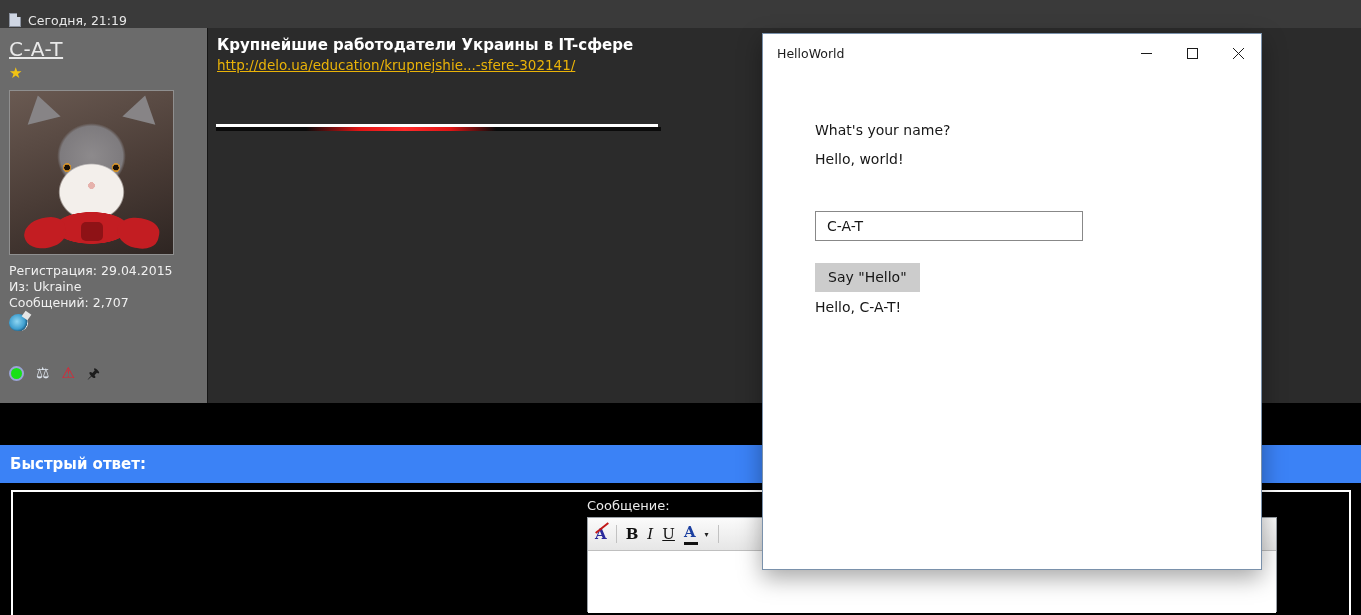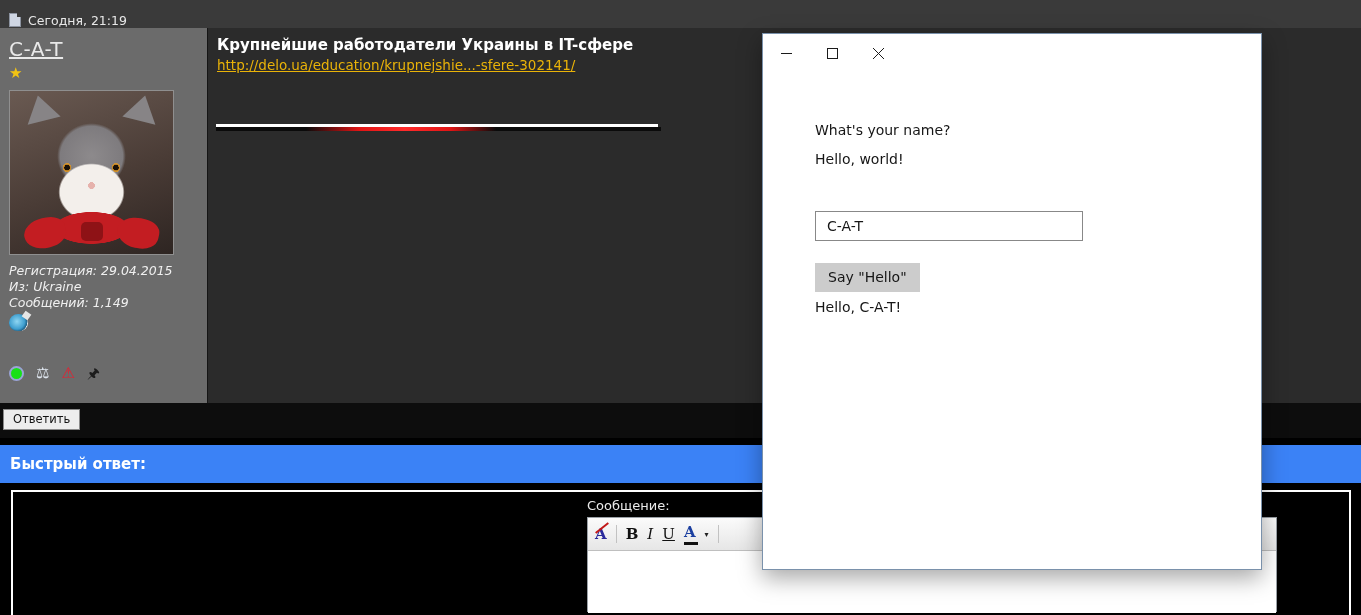--- a/index.html
+++ b/index.html
@@ -93,21 +93,21 @@
     width:22px;height:19px;background:#8e1216;border-radius:5px;
   }
   #avatar .ear-l, #avatar .ear-r{
     position:absolute; top:4px; width:0;height:0;
     border-left:17px solid transparent;border-right:17px solid transparent;
     border-bottom:26px solid #878486;
   }
   #avatar .ear-l{ left:14px; transform:rotate(-14deg);}
   #avatar .ear-r{ right:14px; transform:rotate(14deg);}
 
-  .user-stat { margin-left: 9px; font-size: 12.5px; color: #f0f0f0; line-height: 16px; font-style: italic; }
+  .user-stat { margin-left: 9px; font-size: 12.5px; color: #f0f0f0; line-height: 16px; }
   #user-stats { margin-top: 8px; }
   #contact-icons { margin: 3px 0 0 9px; height: 20px; }
   .icq-icon {
     display:inline-block;width:19px;height:17px;
     border-radius:50% 50% 45% 45%;
     background: radial-gradient(circle at 42% 44%, #8fd6f2 0%, #3f9fd0 52%, #1d5f86 70%, #f2f2f2 74%);
     position:relative;
   }
   .icq-icon::after{
     content:"";position:absolute;right:-2px;top:-2px;width:7px;height:7px;
@@ -297,21 +297,21 @@
         <span class="ear-l"></span>
         <span class="ear-r"></span>
         <span class="bow-left"></span>
         <span class="bow-right"></span>
         <span class="bow-knot"></span>
       </div>
 
       <div id="user-stats">
         <div class="user-stat">Регистрация: 29.04.2015</div>
         <div class="user-stat">Из: Ukraine</div>
-        <div class="user-stat">Сообщений: 1,149</div>
+        <div class="user-stat">Сообщений: 2,707</div>
       </div>
 
       <div id="contact-icons">
         <span class="icq-icon"></span>
       </div>
 
       <div id="status-icons">
         <span class="online-icon"></span>
         <span class="scales-icon">⚖</span>
         <span class="warn-icon">⚠</span>
@@ -322,23 +322,20 @@
     <div id="post-body">
       <div id="post-title">Крупнейшие работодатели Украины в IT-сфере</div>
       <a id="post-url" href="#">http://delo.ua/education/krupnejshie...-sfere-302141/</a>
       <div id="post-rule"></div>
       <div id="post-rule-dark"></div>
       <div id="post-rule-glow"></div>
     </div>
 
   </div>
 
-  <div id="reply-strip">
-    <button id="reply-button">Ответить</button>
-  </div>
 
   <div id="quick-reply-bar">
     <span id="quick-reply-title">Быстрый ответ:</span>
   </div>
 
   <div id="quick-reply-box"></div>
 
   <div id="message-editor">
     <div id="message-label">Сообщение:</div>
     <div id="editor-frame">
@@ -353,20 +350,21 @@
         <span class="tb-sep"></span>
       </div>
       <div id="editor-canvas"></div>
     </div>
   </div>
 
 </div>
 
 <div id="hello-dialog">
   <div id="dialog-titlebar">
+    <span id="dialog-title">HelloWorld</span>
     <span class="win-btn">
       <svg width="13" height="13" viewBox="0 0 13 13">
           <line x1="1" y1="6.5" x2="12" y2="6.5" stroke="#1b1b1b" stroke-width="1"></line>
         </svg>
     </span>
     <span class="win-btn">
       <svg width="13" height="13" viewBox="0 0 13 13">
           <rect x="1.5" y="1.5" width="10" height="10" fill="none" stroke="#1b1b1b" stroke-width="1"></rect>
         </svg>
     </span>

